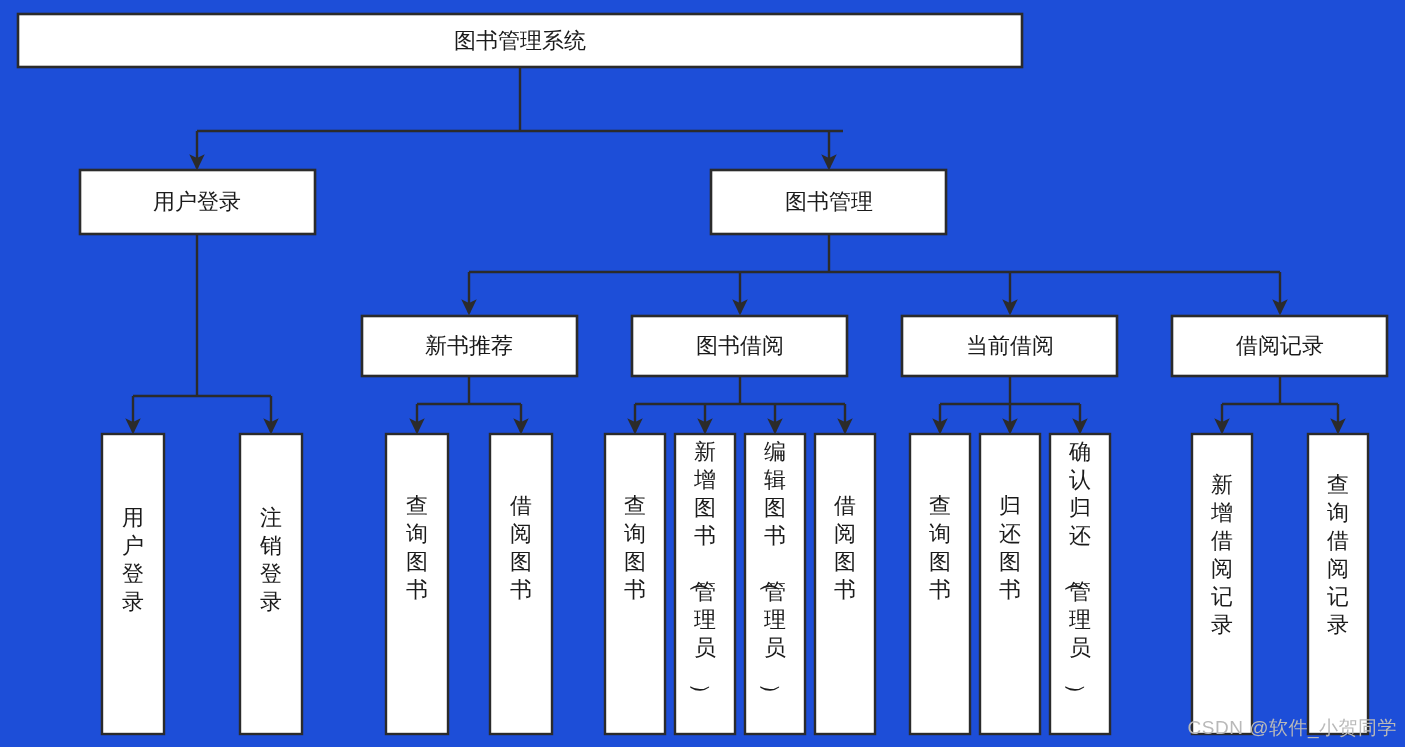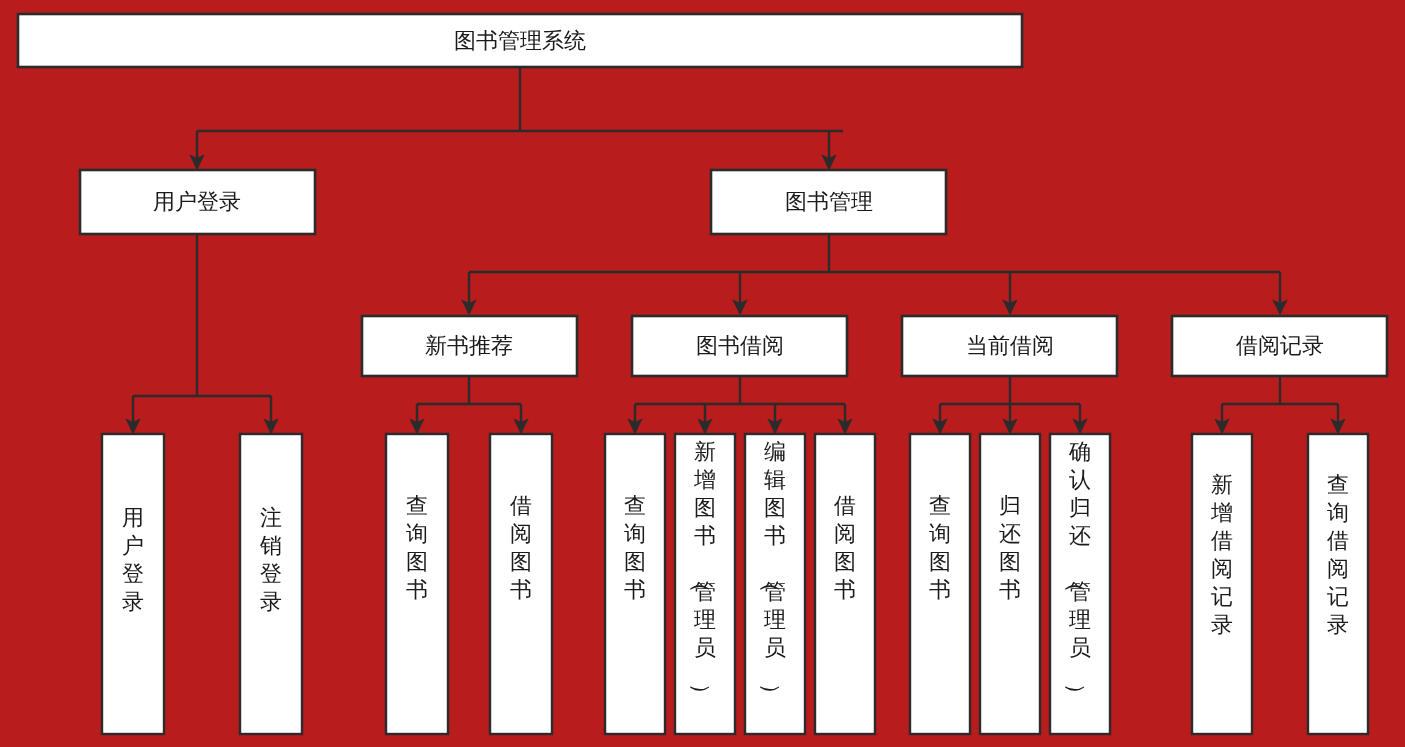--- a/index.html
+++ b/index.html
@@ -11,21 +11,21 @@
     width: 1405px;
     height: 747px;
     font-family: "Liberation Sans", "DejaVu Sans", sans-serif;
     overflow: hidden;
     position: relative;
   }
   #diagram-root {
     position: relative;
     width: 1405px;
     height: 747px;
-    background: #b91c1c;
+    background: #1d4ed8;
   }
   svg.canvas {
     position: absolute;
     left: 0;
     top: 0;
     width: 1405px;
     height: 747px;
   }
   .node-box {
     fill: #ffffff;
@@ -219,13 +219,14 @@
     <g>
       <rect class="node-box-thin" x="1192" y="434" width="60" height="300"></rect>
       <text class="leaf-label" x="1222" y="492"><tspan x="1222" y="492">新</tspan><tspan x="1222" y="520">增</tspan><tspan x="1222" y="548">借</tspan><tspan x="1222" y="576">阅</tspan><tspan x="1222" y="604">记</tspan><tspan x="1222" y="632">录</tspan></text>
     </g>
     <g>
       <rect class="node-box-thin" x="1308" y="434" width="60" height="300"></rect>
       <text class="leaf-label" x="1338" y="492"><tspan x="1338" y="492">查</tspan><tspan x="1338" y="520">询</tspan><tspan x="1338" y="548">借</tspan><tspan x="1338" y="576">阅</tspan><tspan x="1338" y="604">记</tspan><tspan x="1338" y="632">录</tspan></text>
     </g>
   </svg>
 
+  <div class="watermark">CSDN @软件_小贺同学</div>
 </div>
 
 </body></html>

